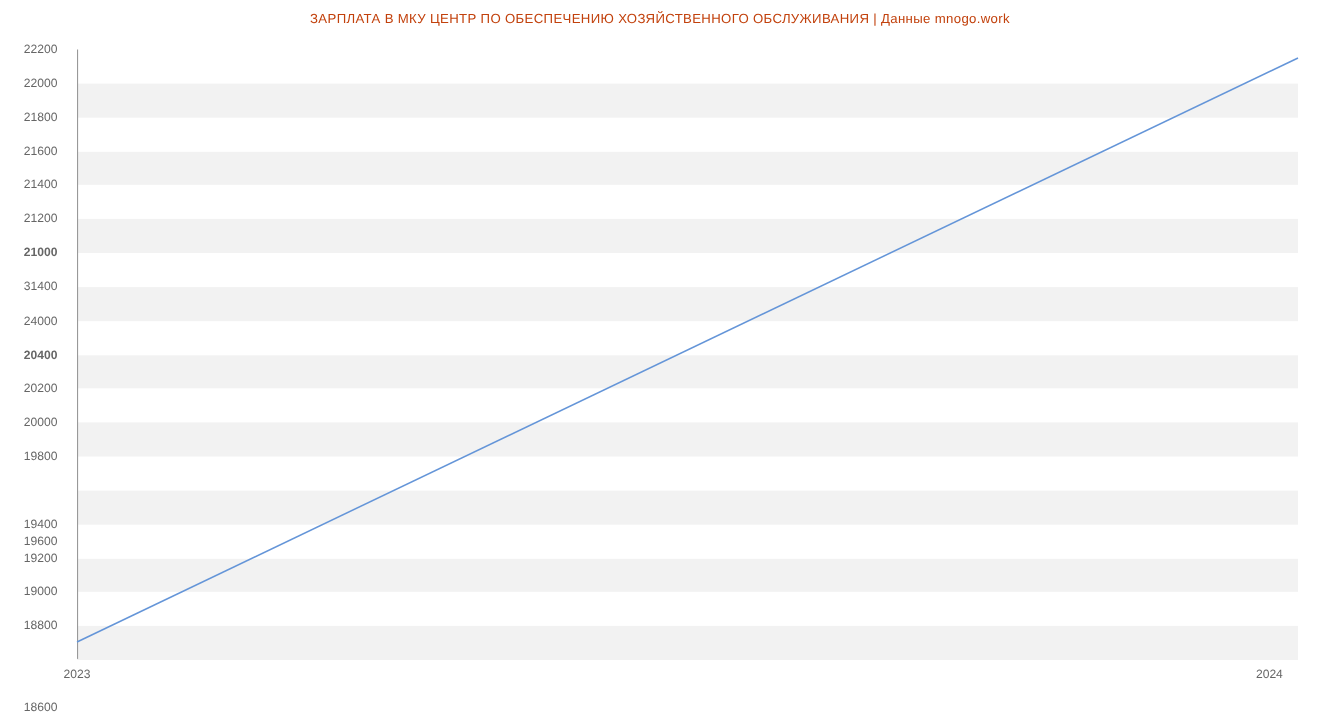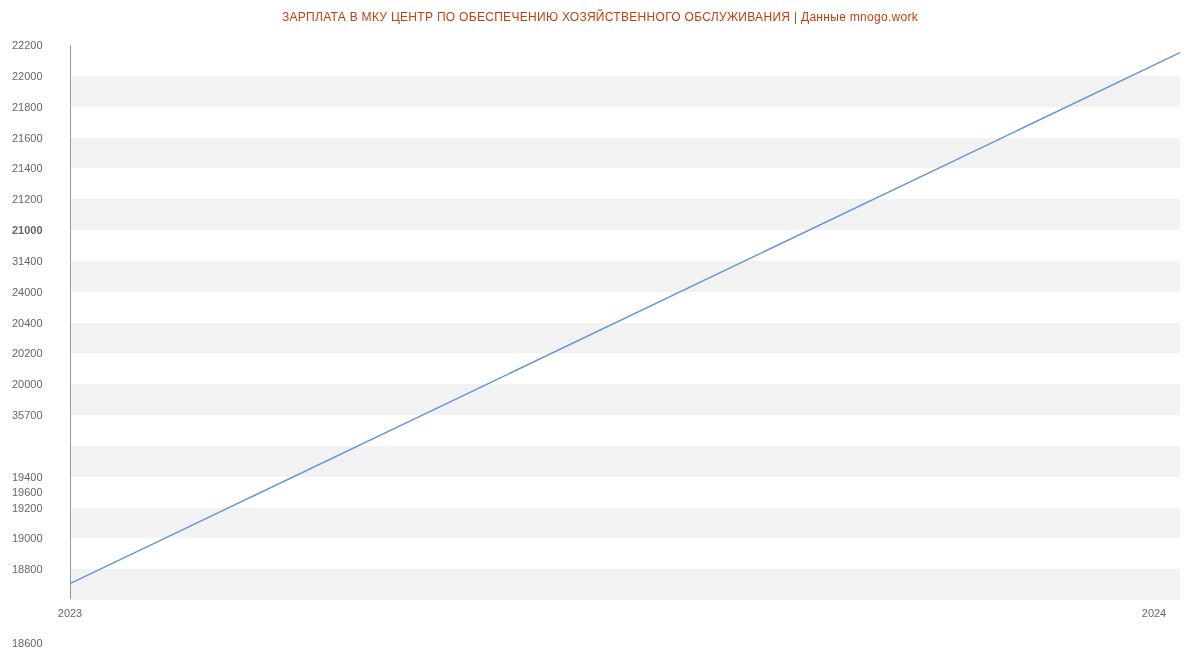--- a/index.html
+++ b/index.html
@@ -33,21 +33,21 @@
       position: absolute;
       left: 0;
       width: 100%;
       background: #f2f2f2;
     }
     .y-tick {
       position: absolute;
       right: 1118px;
       font-size: 11px;
       color: #666;
-      text-align: left;
+      text-align: center;
       width: 50px;
       transform: translateY(-50%);
     }
     .x-tick {
       position: absolute;
       bottom: -20px;
       font-size: 11px;
       color: #666;
       transform: translateX(-50%);
     }
@@ -89,24 +89,24 @@
   <div class="axis-left"></div>
   <svg class="line-svg" viewBox="0 0 1110 555" preserveAspectRatio="none">
     <path class="data-line" d="M0,539.5833333333334 L1110,7.7083333333332575 "></path>
   </svg>
 <div class="y-tick" style="top: 555px; margin-top: 43px;">18600</div>
     <div class="y-tick" style="top: 524.167px;">18800</div>
     <div class="y-tick" style="top: 493.333px;">19000</div>
     <div class="y-tick" style="top: 462.5px;">19200</div>
     <div class="y-tick" style="top: 431.667px;">19400</div>
     <div class="y-tick" style="top: 400.833px; margin-top: 46px;">19600</div>
-    <div class="y-tick" style="top: 370px;">35700</div>
+    <div class="y-tick" style="top: 370px;">19800</div>
     <div class="y-tick" style="top: 339.167px;">20000</div>
     <div class="y-tick" style="top: 308.333px;">20200</div>
-    <div class="y-tick" style="top: 277.5px;">20400</div>
+    <div class="y-tick" style="top: 277.5px; font-weight: bold;">20400</div>
     <div class="y-tick" style="top: 246.667px;">24000</div>
     <div class="y-tick" style="top: 215.833px;">31400</div>
     <div class="y-tick" style="top: 185px; font-weight: bold;">21000</div>
     <div class="y-tick" style="top: 154.167px;">21200</div>
     <div class="y-tick" style="top: 123.333px;">21400</div>
     <div class="y-tick" style="top: 92.5px;">21600</div>
     <div class="y-tick" style="top: 61.6667px;">21800</div>
     <div class="y-tick" style="top: 30.8333px;">22000</div>
     <div class="y-tick" style="top: 0px;">22200</div>
     <div class="x-tick" style="left: 0px;">2023</div>

